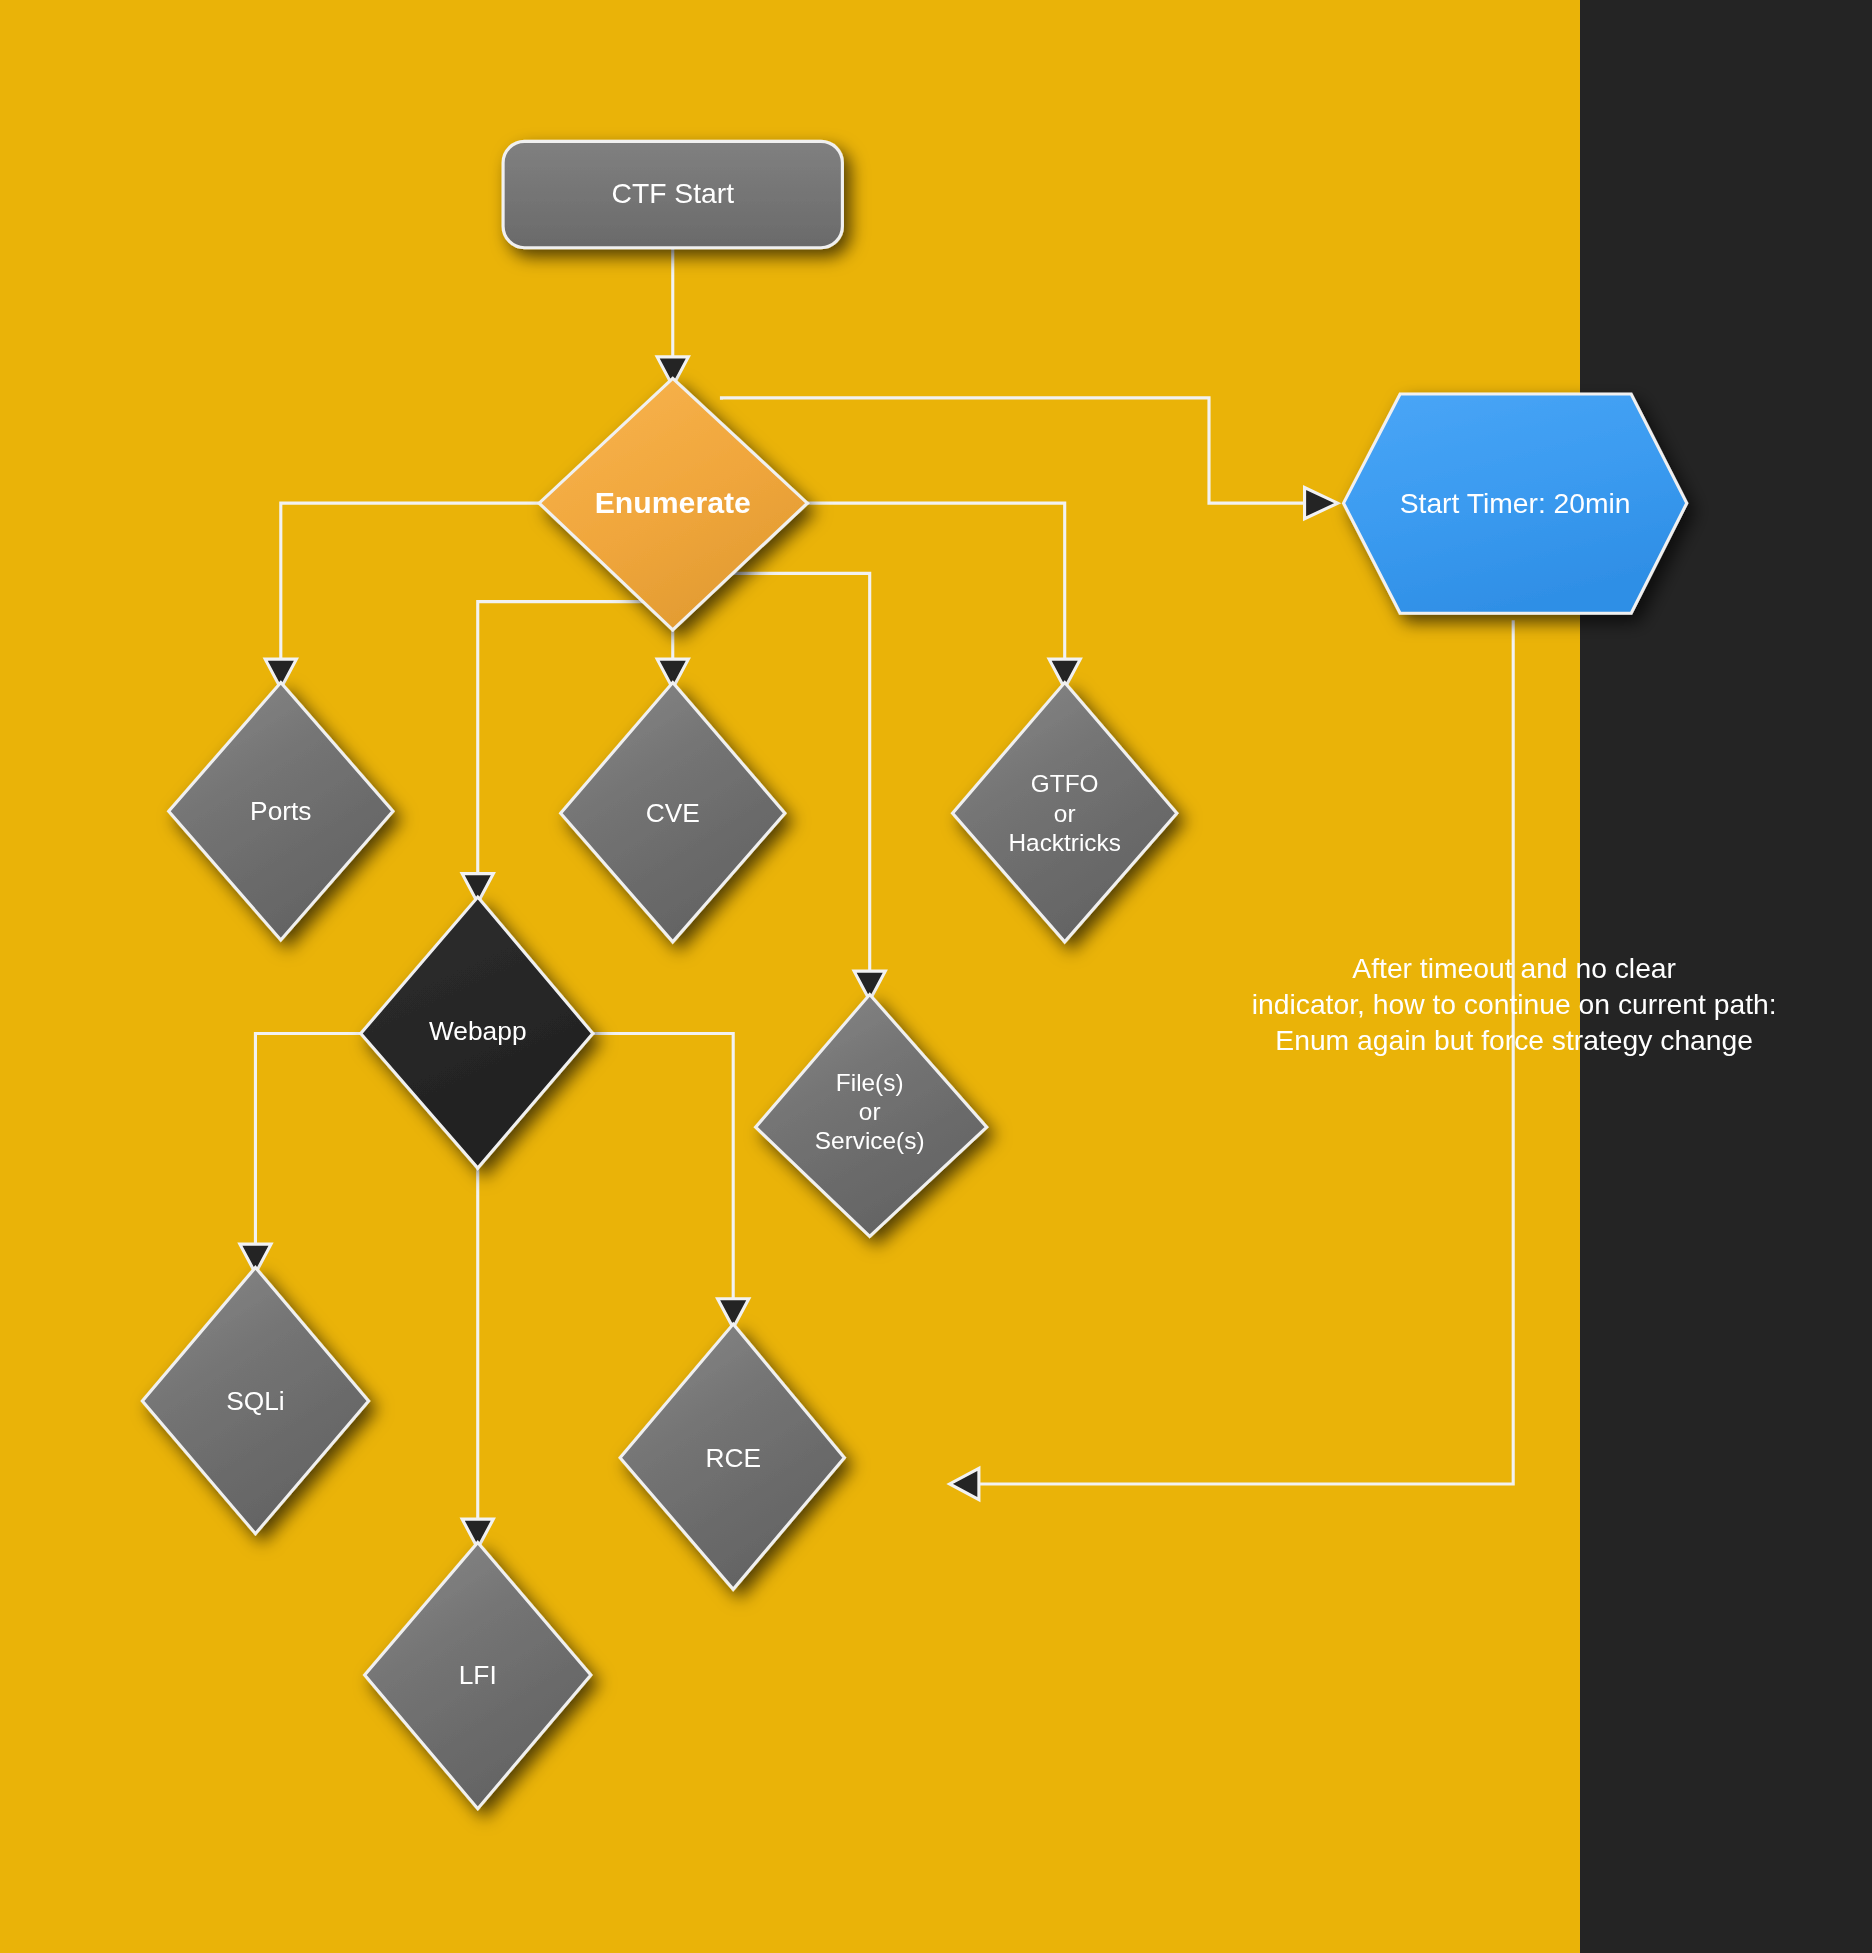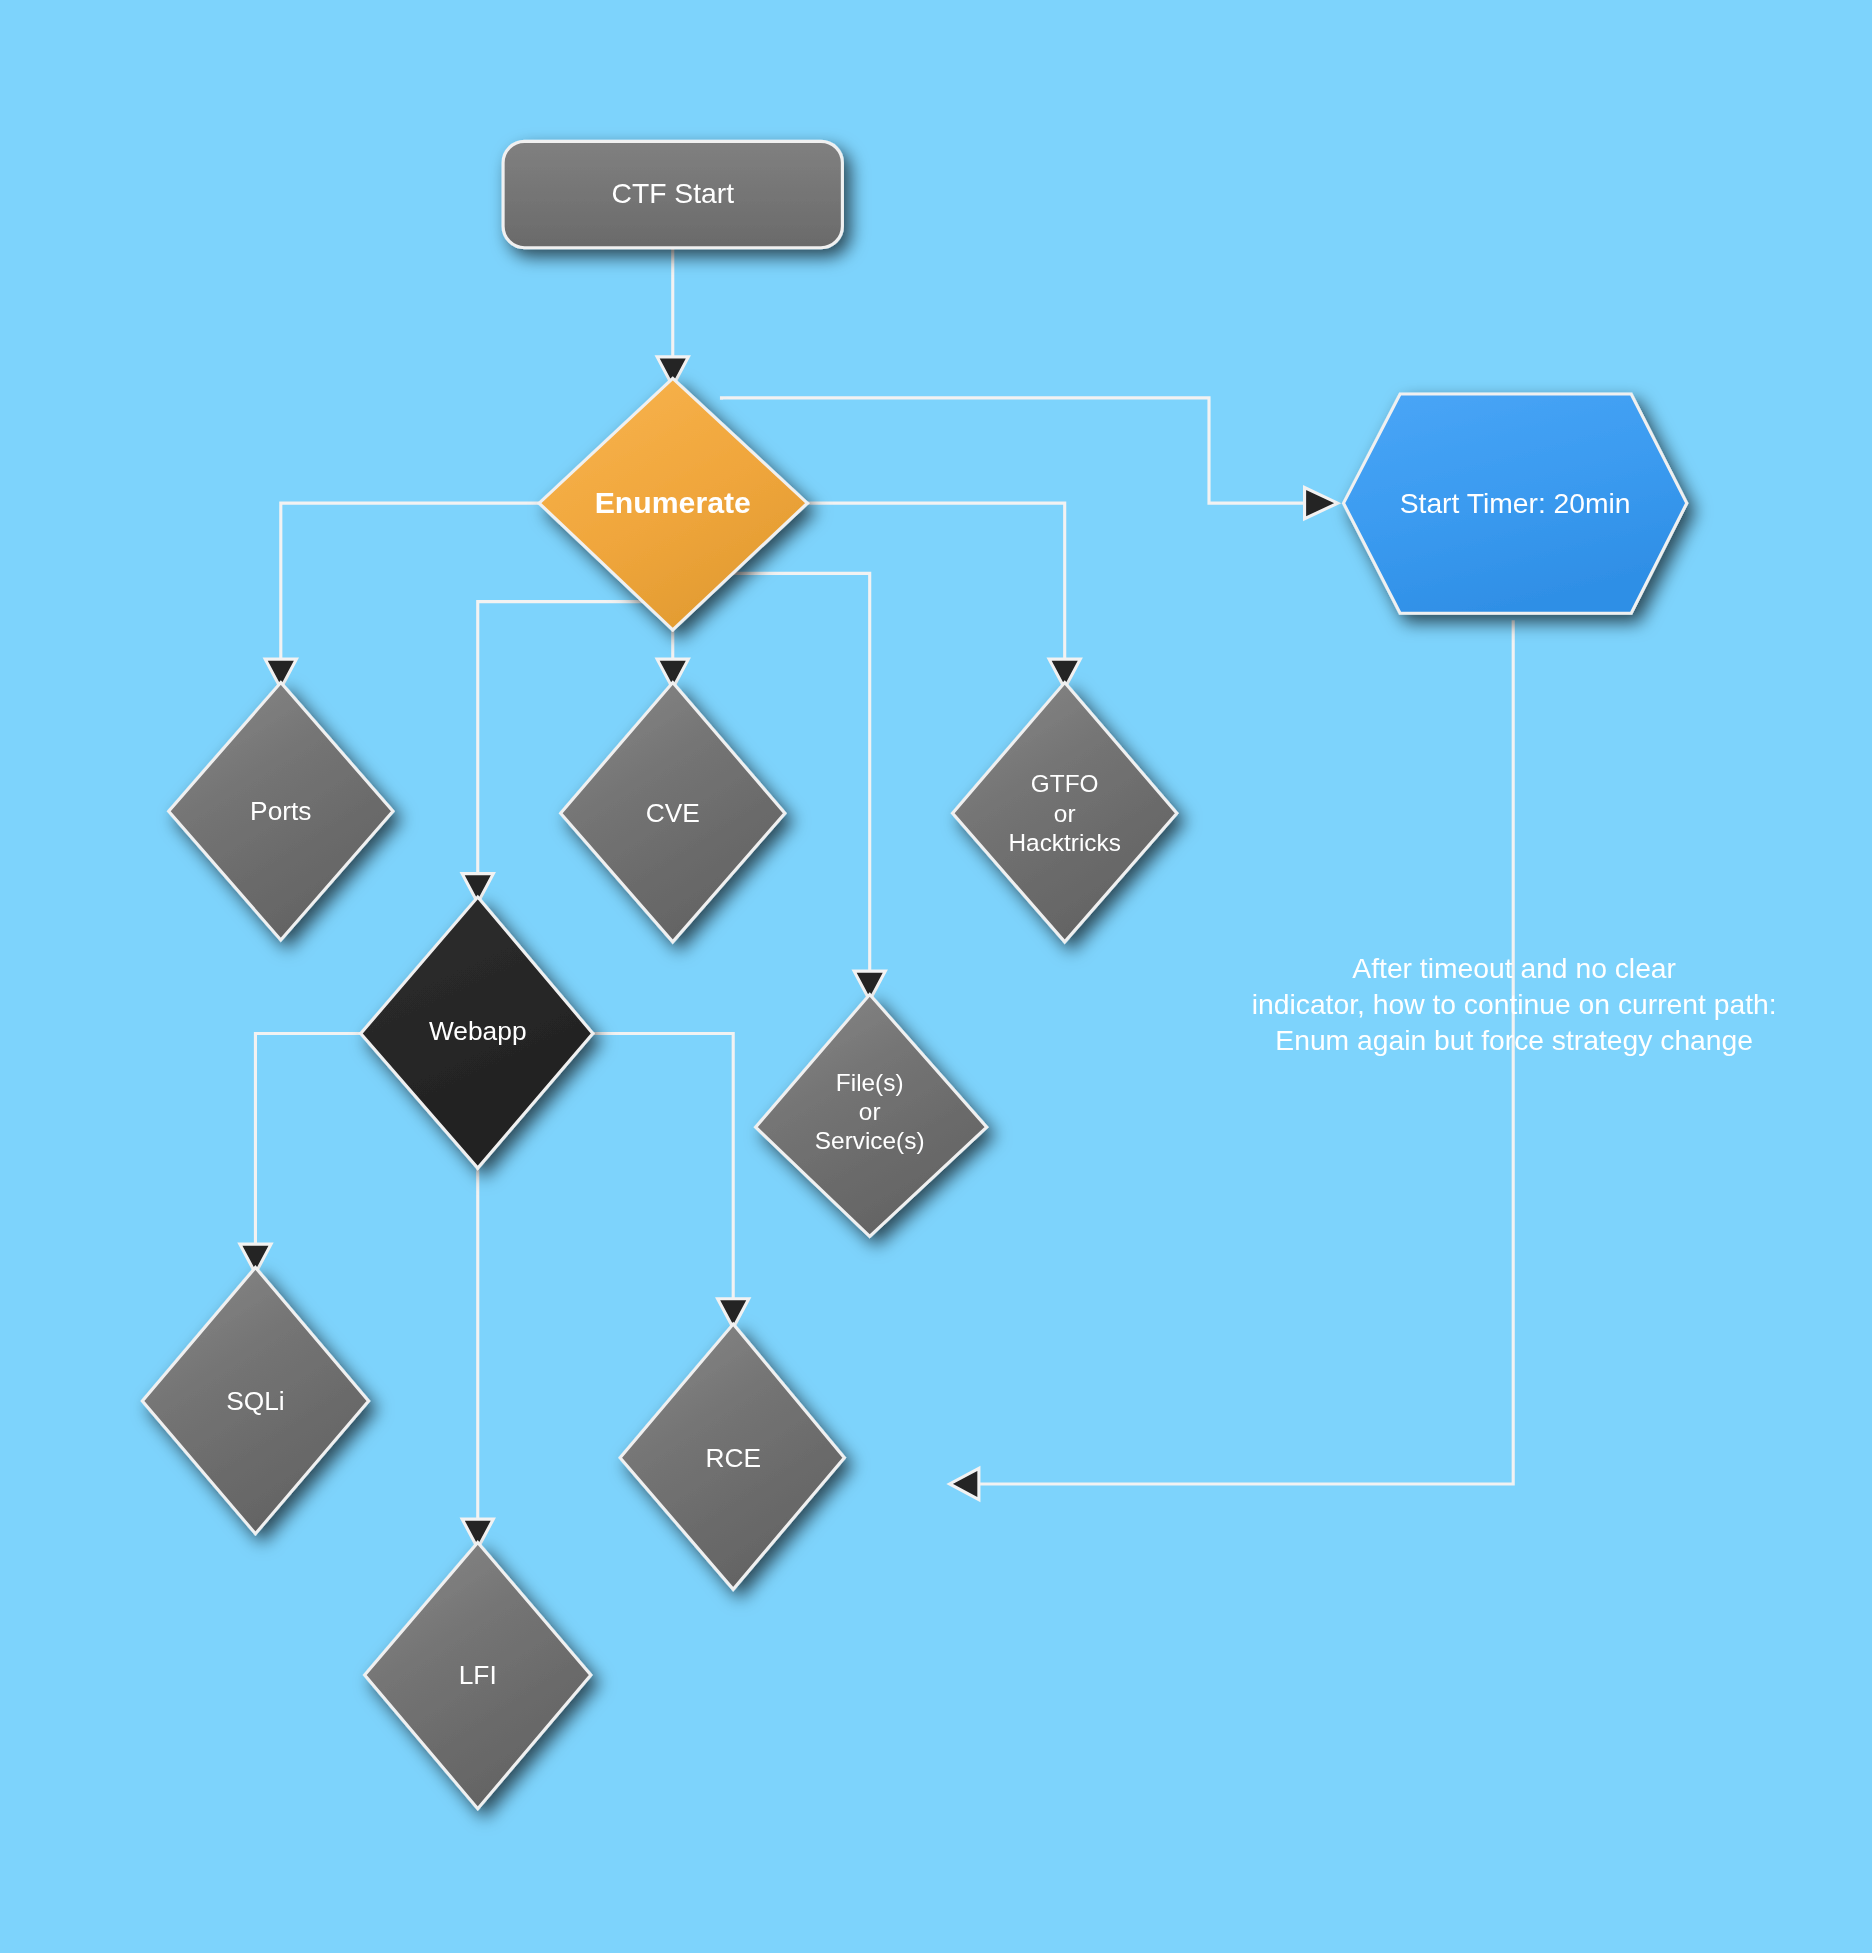--- a/index.html
+++ b/index.html
@@ -8,23 +8,23 @@
     background: #242424;
   }
   body {
     width: 1872px;
     height: 1953px;
     overflow: hidden;
     font-family: "Liberation Sans", sans-serif;
   }
   #diagram-root {
     position: relative;
-    width: 1872px;
+    width: 1580px;
     height: 1953px;
-    background: #7dd3fc;
+    background: #eab308;
   }
   svg#flow {
     position: absolute;
     top: 0;
     left: 0;
     width: 1872px;
     height: 1953px;
     display: block;
   }
   .node-label {

